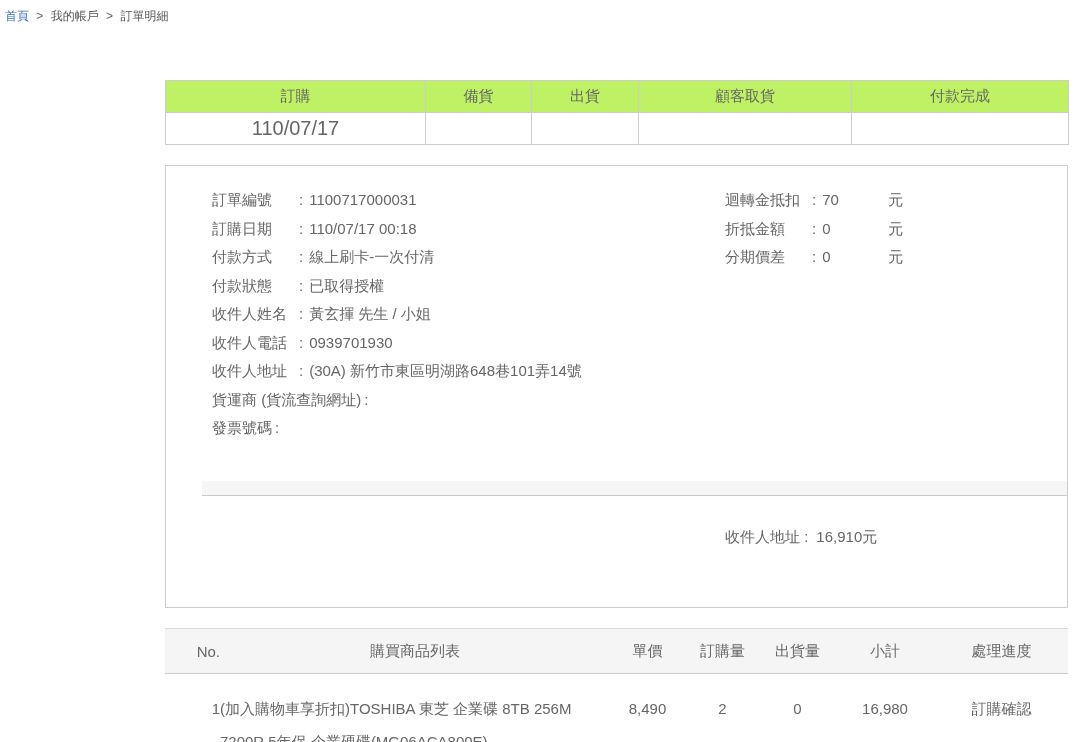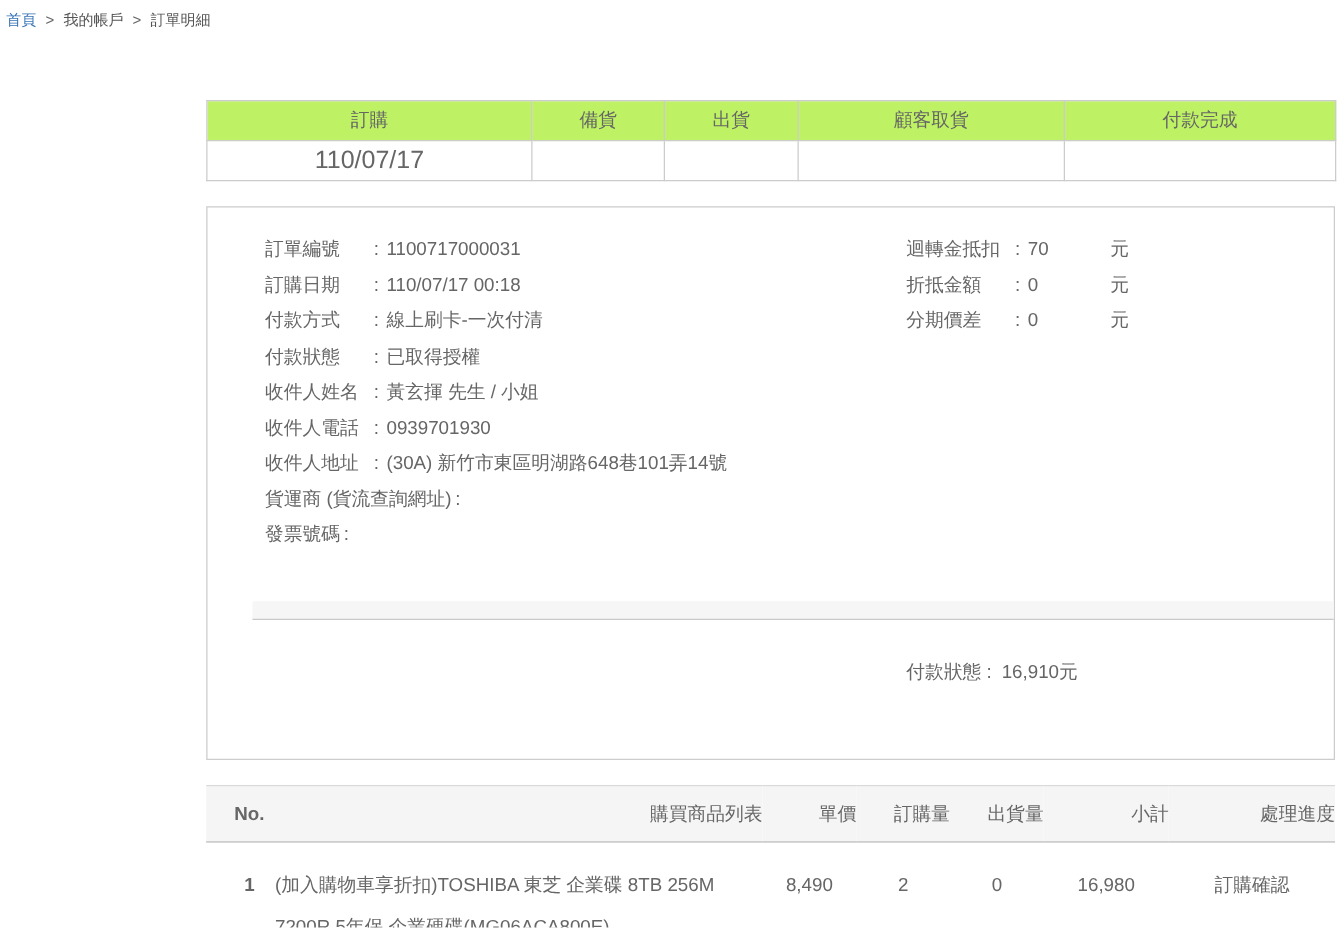--- a/index.html
+++ b/index.html
@@ -87,24 +87,24 @@
   }
   table.items thead tr {
     background: #f5f5f5;
     border-top: 1px solid #d9d9d9;
     border-bottom: 1px solid #cccccc;
   }
   table.items th {
     font-weight: normal;
     color: #666666;
     height: 45px;
-    text-align: right;
+    text-align: center;
   }
   table.items th.c-no, table.items td.c-no {
-    text-align: center; padding-left: 14px; font-weight: bold;
+    text-align: right; padding-left: 14px;
   }
   table.items td {
     vertical-align: top;
     text-align: center;
     padding-top: 18px;
     line-height: 33px;
     color: #666666;
   }
   table.items td.c-name {
     text-align: left;
@@ -196,21 +196,21 @@
         <div class="drow">
           <span class="dlabel">分期價差</span><span class="colon">:</span><span class="amt">0</span><span class="unit">元</span>
         </div>
       </div>
 
     </div>
 
     <div class="box-strip"></div>
 
     <div class="box-total">
-      <span class="total-label">付款狀態 :</span><span class="total-value">16,910元</span>
+      <span class="total-label">收件人地址 :</span><span class="total-value">16,910元</span>
     </div>
   </div>
 
   <table class="items">
     <colgroup>
       <col style="width:55px">
         <col style="width:390px">
         <col style="width:75px">
       <col style="width:75px">
         <col style="width:75px">

